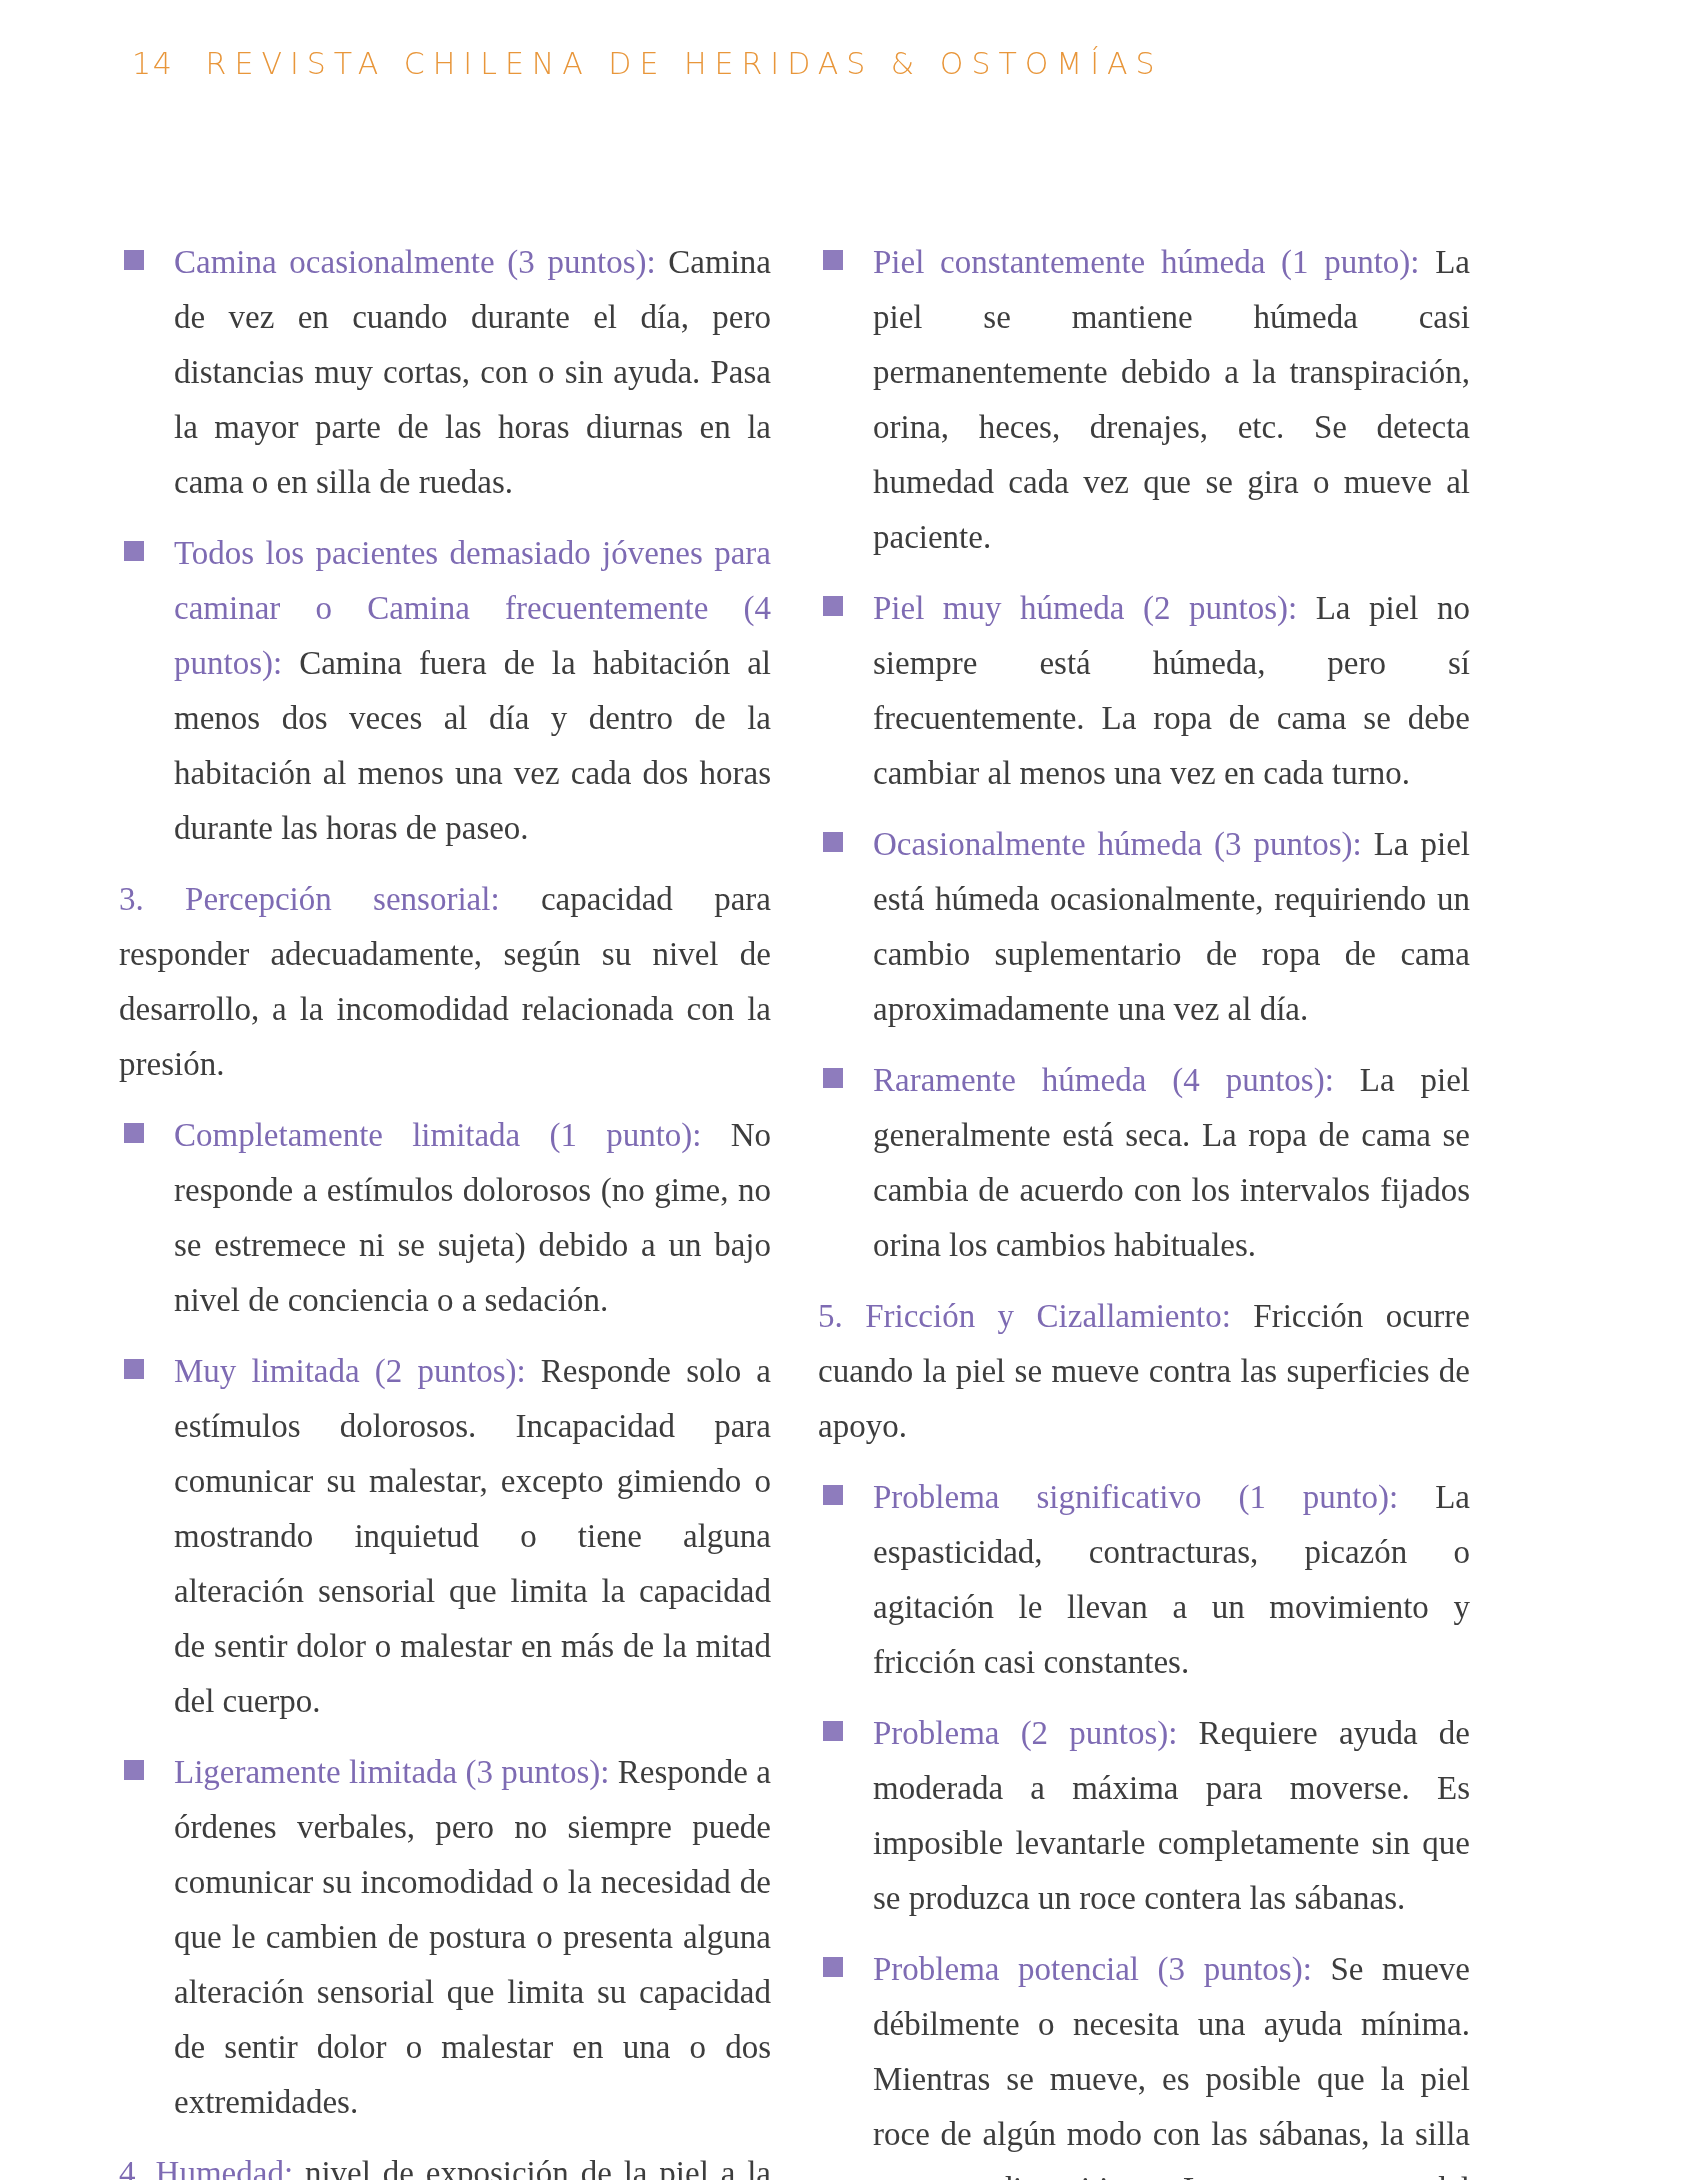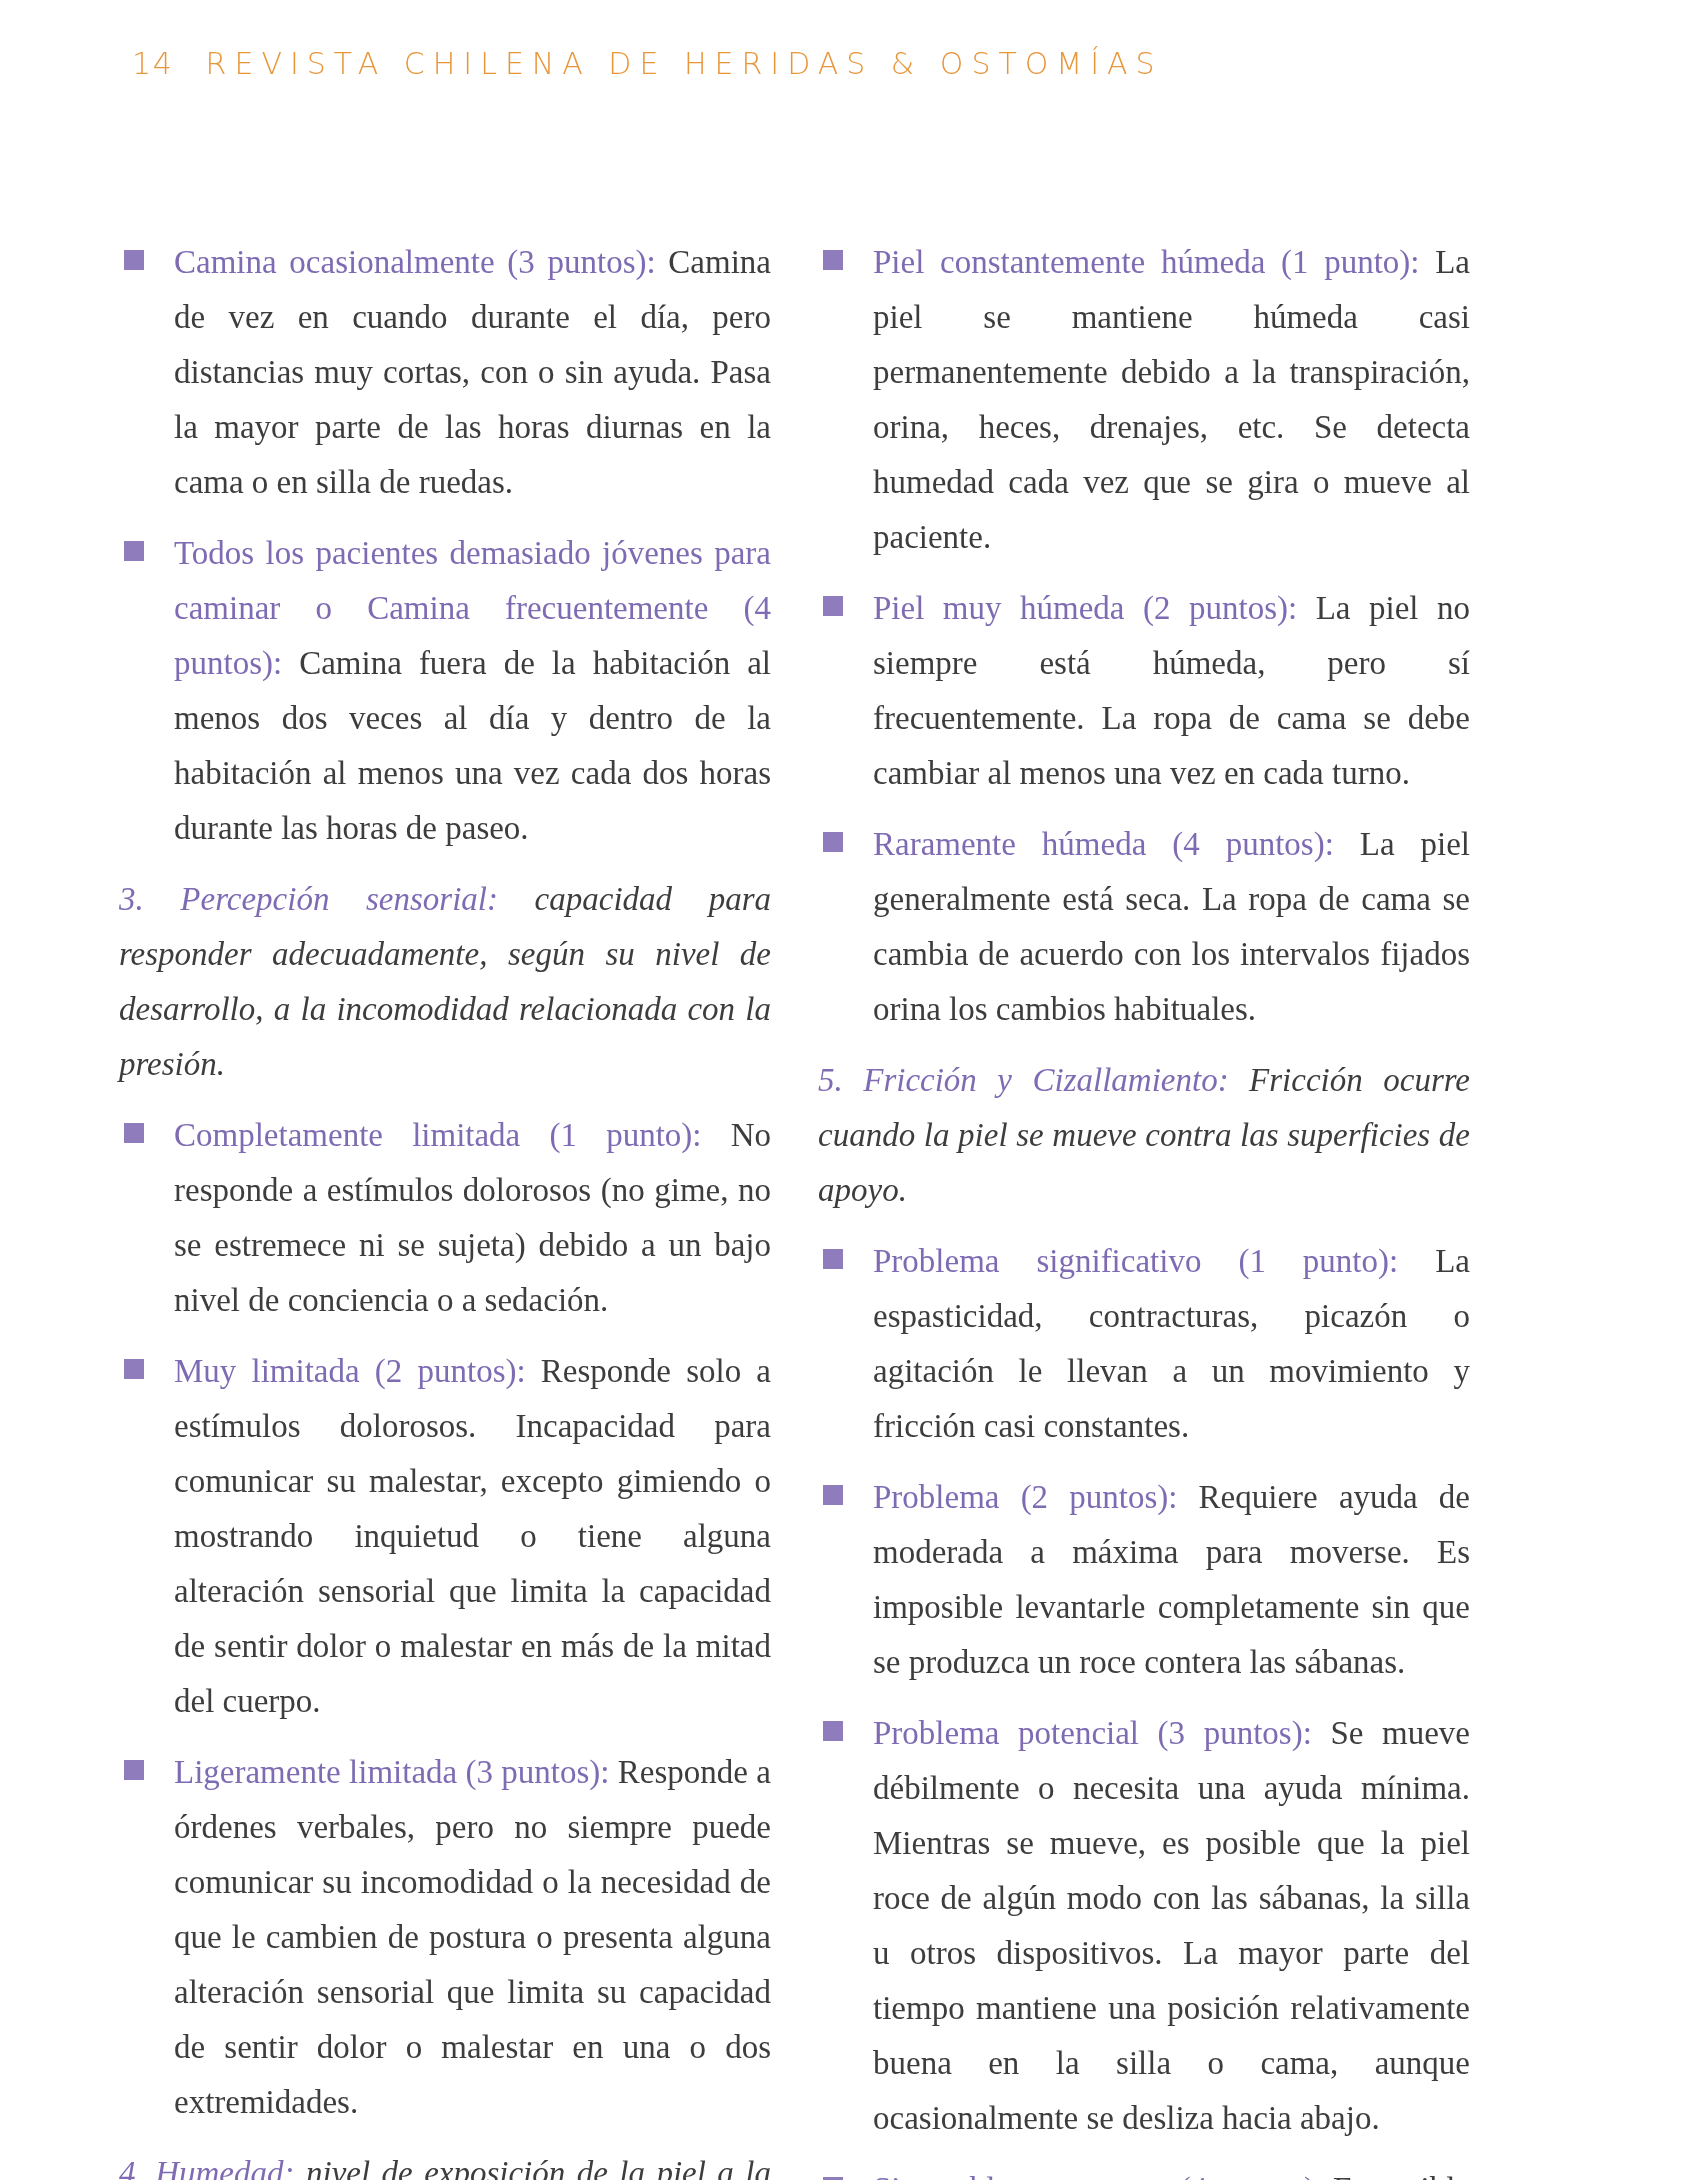--- a/index.html
+++ b/index.html
@@ -15,21 +15,21 @@
     font-family: "Liberation Serif", serif; font-size: 33px; line-height: 55px;
     color: #3d3d3d; text-align: justify;
   }
   .col.left { left: 119px; }
   .col.right { left: 818px; }
   .item { position: relative; padding-left: 55px; margin-bottom: 16px; hyphens: manual; }
   .bullet {
     position: absolute; left: 5.1px; top: 14.5px; width: 20.4px; height: 20.4px; background: #8e7cbd;
   }
   .lead { color: #7e6bb3; }
-  .para { margin-bottom: 16px; font-style: italic; }
+  .para { margin-bottom: 16px; }
 </style>
 </head>
 <body>
 
 <div class="running-head">
   <span class="pg">14</span><span>REVISTA CHILENA DE HERIDAS &amp; OSTOMÍAS</span>
 </div>
 
 <div class="col left">
   <div class="item">
@@ -67,20 +67,24 @@
   <div class="item">
     <span class="bullet"></span>
     <span class="lead">Piel constantemente húmeda (1 punto):</span><span> La piel se mantiene húmeda casi permanentemente debido a la transpiración, orina, heces, drenajes, etc. Se detecta humedad cada vez que se gira o mueve al paciente.</span>
   </div>
   <div class="item">
     <span class="bullet"></span>
     <span class="lead">Piel muy húmeda (2 puntos):</span><span> La piel no siempre está húmeda, pero sí frecuentemente. La ropa de cama se debe cambiar al menos una vez en cada turno.</span>
   </div>
   <div class="item">
     <span class="bullet"></span>
+    <span class="lead">Ocasionalmente húmeda (3 puntos):</span><span> La piel está húmeda ocasionalmente, requiriendo un cambio suplementario de ropa de cama aproximadamente una vez al día.</span>
+  </div>
+  <div class="item">
+    <span class="bullet"></span>
     <span class="lead">Raramente húmeda (4 puntos):</span><span> La piel generalmente está seca. La ropa de cama se cambia de acuerdo con los intervalos fijados orina los cambios habituales.</span>
   </div>
 
   <div class="para">
     <span class="lead">5. Fricción y Cizallamiento:</span><span> Fricción ocurre cuando la piel se mueve contra las superficies de apoyo.</span>
   </div>
 
   <div class="item">
     <span class="bullet"></span>
     <span class="lead">Problema significativo (1 punto):</span><span> La espasticidad, contracturas, picazón o agitación le llevan a un movimiento y fricción casi constantes.</span>

